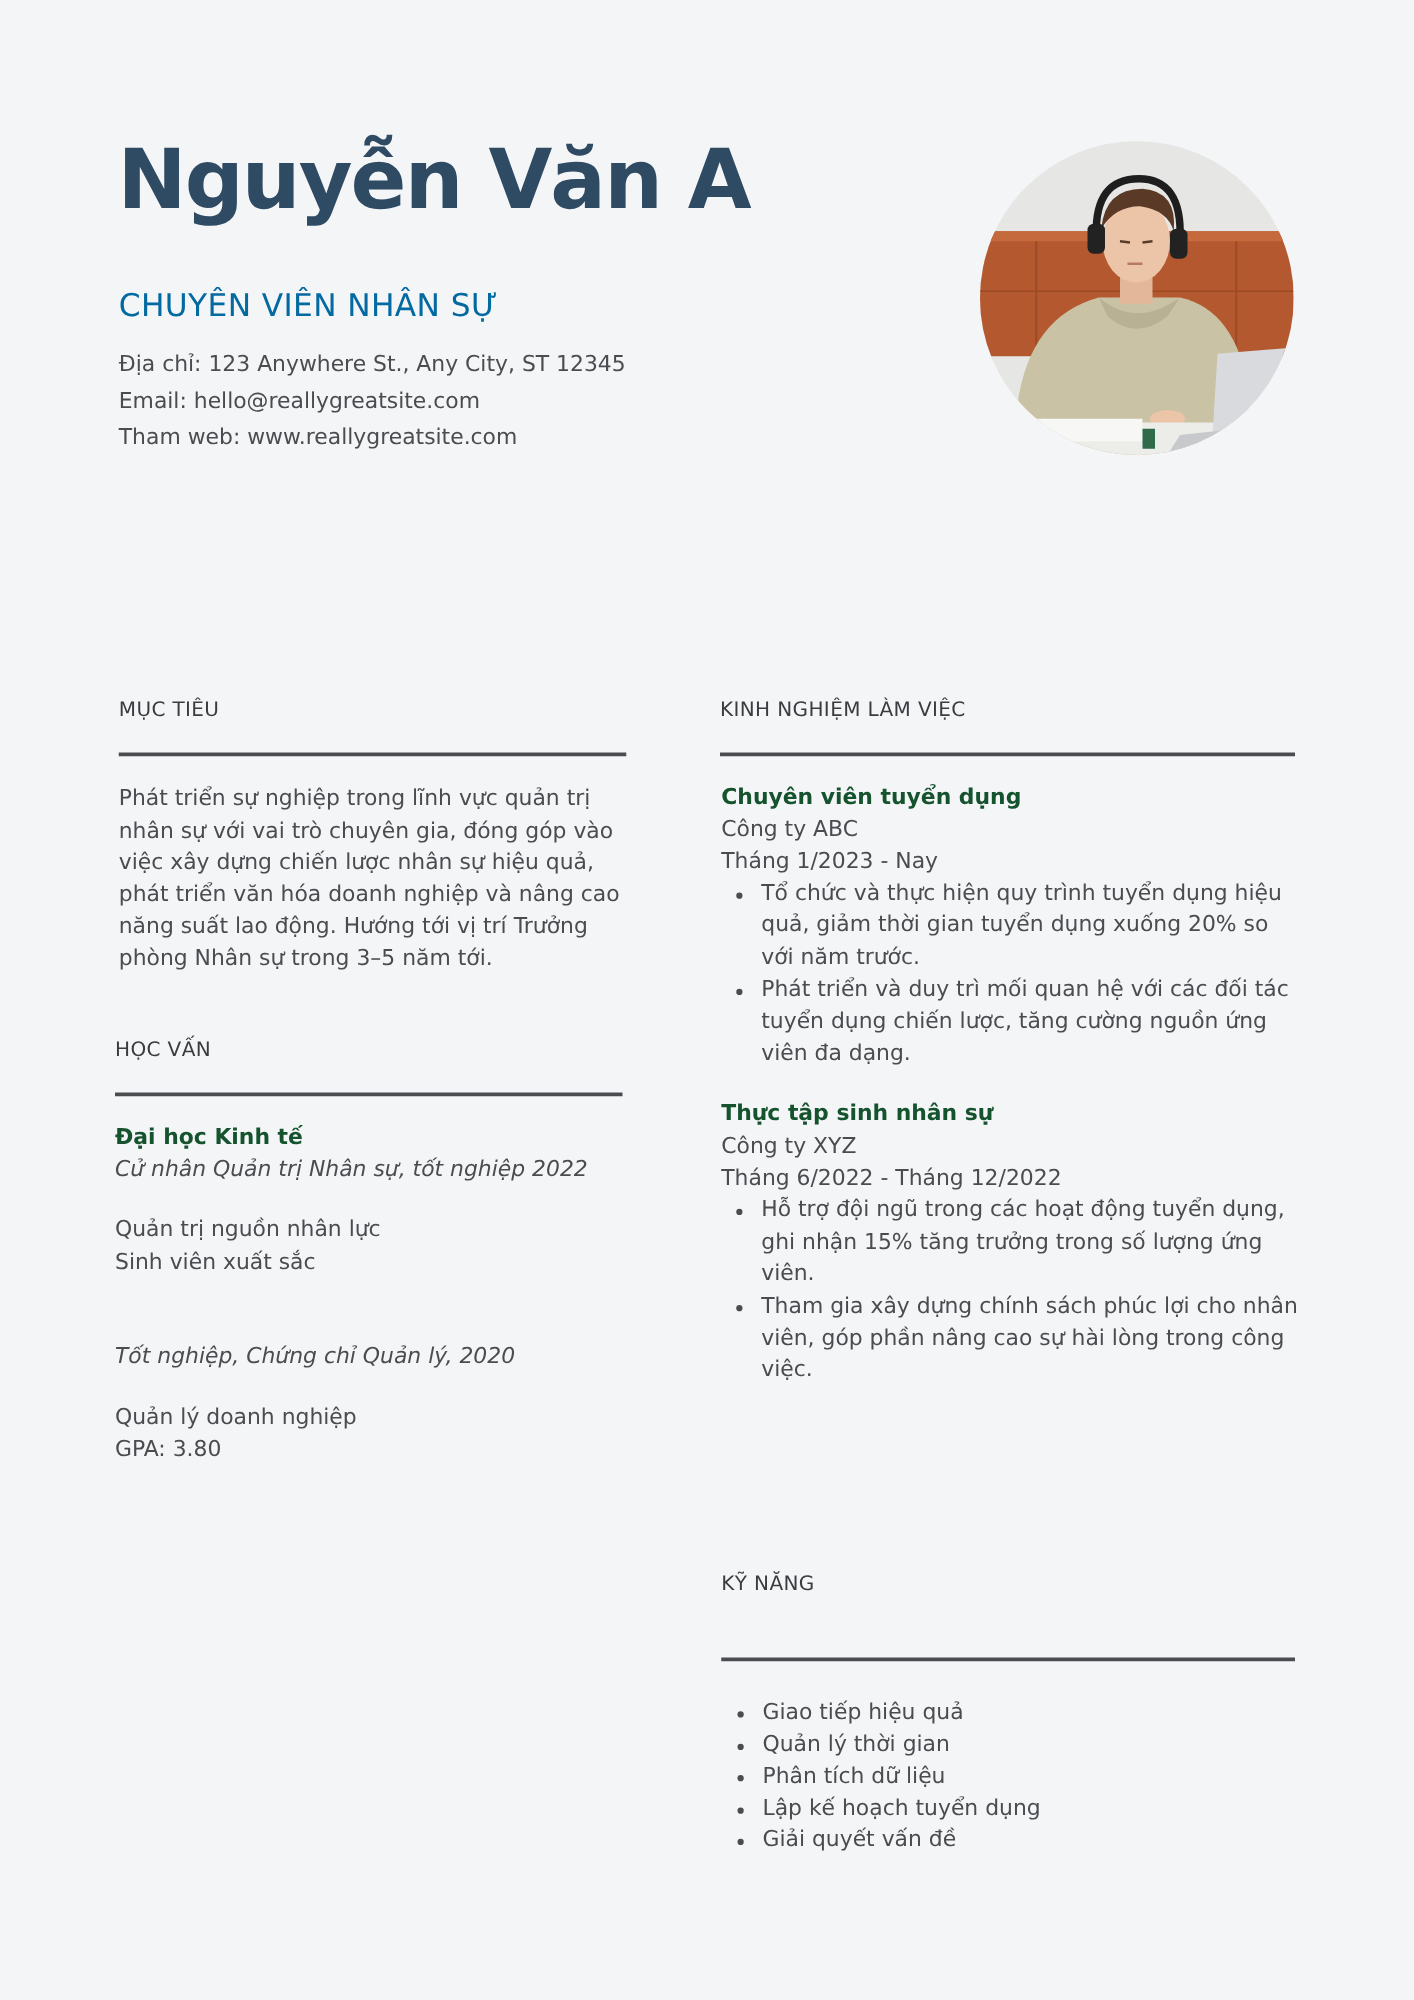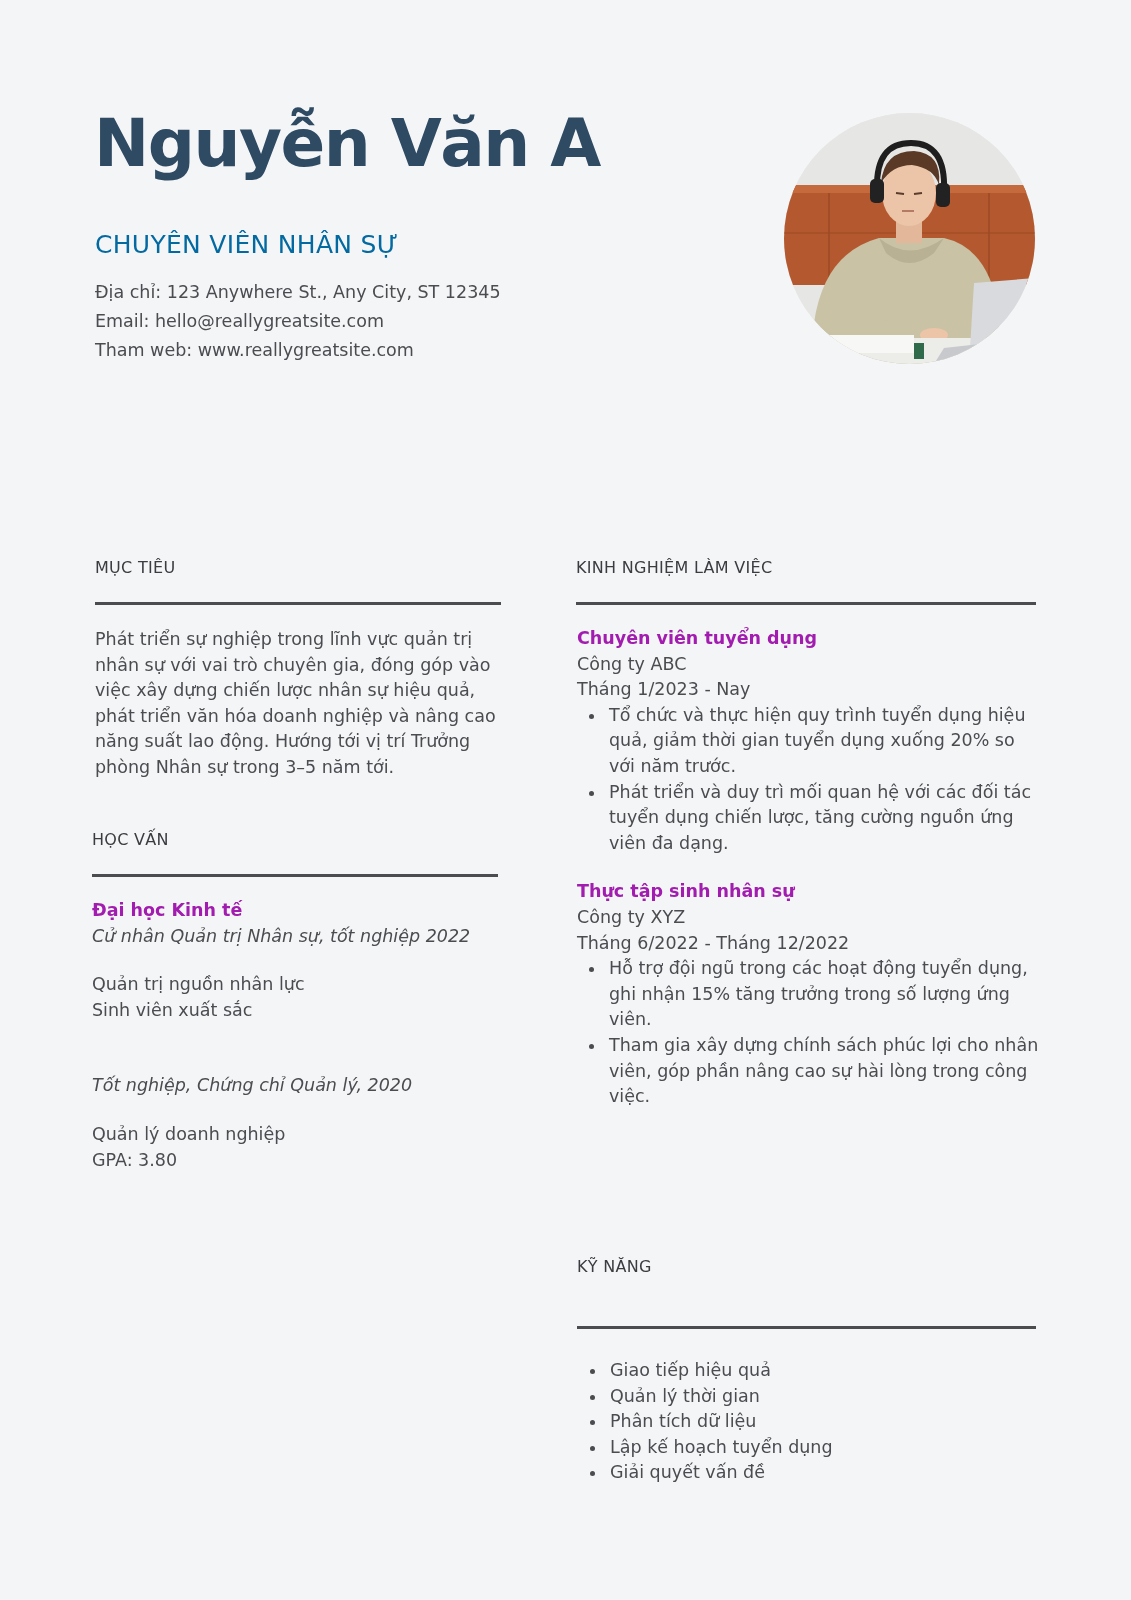--- a/index.html
+++ b/index.html
@@ -70,21 +70,21 @@
       position: absolute;
       height: 3px;
       background: #4a4c50;
     }
     .block {
       position: absolute;
       font-size: 17.5px;
       line-height: 25.6px;
       color: #4a4c50;
     }
-    .bold { font-weight: bold; color: #a21caf; }
+    .bold { font-weight: bold; color: #14532d; }
     .italic { font-style: italic; }
     ul.bullets {
       list-style: none;
     }
     ul.bullets li {
       position: relative;
       padding-left: 32px;
     }
     ul.bullets li::before {
       content: "";

